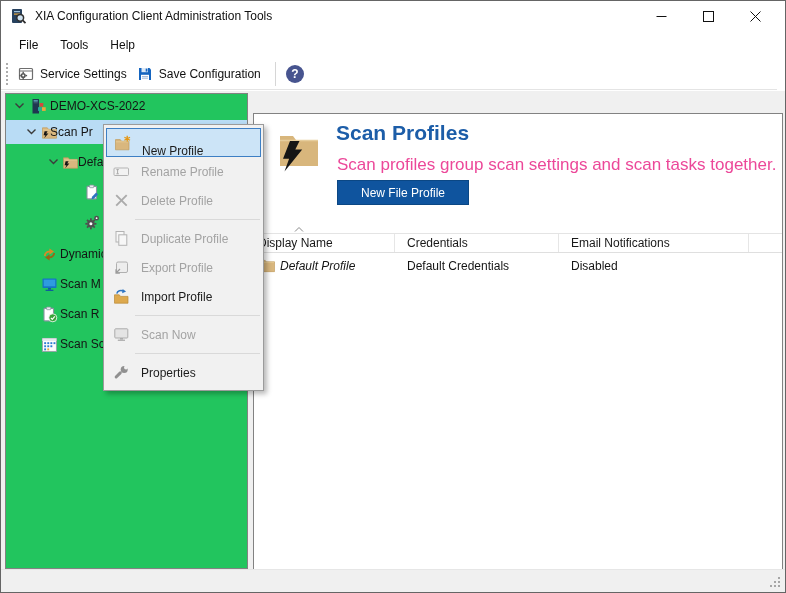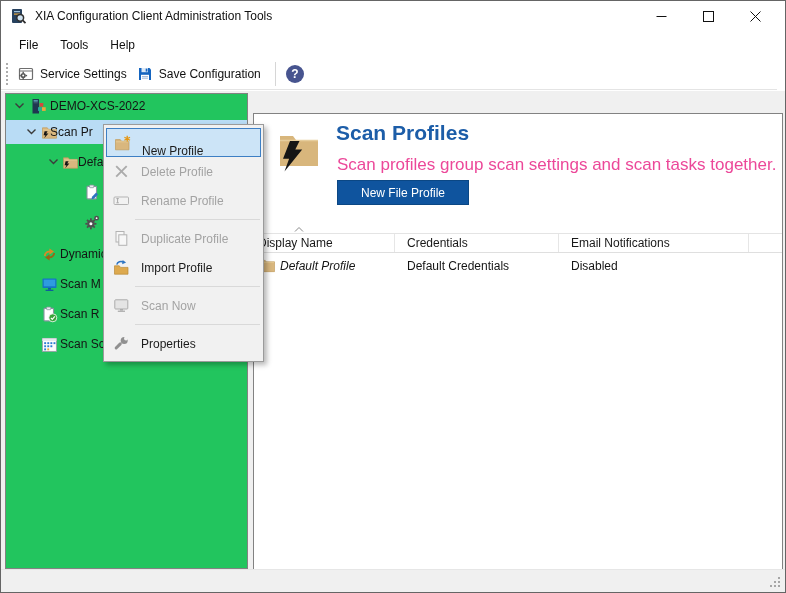--- a/index.html
+++ b/index.html
@@ -342,43 +342,52 @@
               <g stroke="#E5950F" stroke-width="1.3">
                 <path d="M13.2 0.8v5.8M10.4 2.2l5.6 3M16 2.2l-5.6 3"></path>
               </g>
             </svg>
           </span>
         <span class="mi-label">New Profile</span>
       </div>
       <div class="mi disabled">
         <span class="mi-icon">
             <svg viewBox="0 0 17 17">
-              <path d="M3.2 3.2l10.5 10.5M13.7 3.2L3.2 13.7" stroke="#ABABAB" stroke-width="1.9" fill="none"></path>
-            </svg>
-          </span>
-        <span class="mi-label">Delete Profile</span>
-      </div>
-      <div class="mi disabled">
-        <span class="mi-icon">
-            <svg viewBox="0 0 17 17">
               <rect x="1" y="5" width="14.5" height="7.5" rx="1" fill="#F2F2F2" stroke="#B3B3B3"></rect>
               <path d="M4.6 6.6v4.2M3.4 6.6h2.4M3.4 10.8h2.4" stroke="#A8A8A8" fill="none"></path>
             </svg>
           </span>
         <span class="mi-label">Rename Profile</span>
       </div>
+      <div class="mi disabled">
+        <span class="mi-icon">
+            <svg viewBox="0 0 17 17">
+              <path d="M3.2 3.2l10.5 10.5M13.7 3.2L3.2 13.7" stroke="#ABABAB" stroke-width="1.9" fill="none"></path>
+            </svg>
+          </span>
+        <span class="mi-label">Delete Profile</span>
+      </div>
       <div class="msep"></div>
       <div class="mi disabled">
         <span class="mi-icon">
             <svg viewBox="0 0 17 17">
               <rect x="3" y="1.5" width="8" height="10.5" fill="#F7F7F7" stroke="#B3B3B3"></rect>
               <rect x="5.8" y="4.8" width="8" height="10.5" fill="#F7F7F7" stroke="#B3B3B3"></rect>
             </svg>
           </span>
         <span class="mi-label">Duplicate Profile</span>
+      </div>
+      <div class="mi disabled">
+        <span class="mi-icon">
+            <svg viewBox="0 0 17 17">
+              <rect x="3.5" y="3" width="11" height="10.5" rx="1.5" fill="#EDEDED" stroke="#B0B0B0"></rect>
+              <path d="M7 10L3 14M3 10.3v3.9h3.9" stroke="#9A9A9A" fill="none" stroke-width="1.2"></path>
+            </svg>
+          </span>
+        <span class="mi-label">Export Profile</span>
       </div>
       <div class="mi">
         <span class="mi-icon">
             <svg viewBox="0 0 17 17">
               <path d="M1.5 6.8h4.8l1.2 1.6h7.5v6.8H1.5z" fill="#DDA94E" stroke="#B98A36" stroke-width="0.7"></path>
               <path d="M3.8 5.6C4.2 2.8 8 1.6 10.4 3.2" fill="none" stroke="#2E75C3" stroke-width="1.4"></path>
               <path d="M9.6 1l3.5 2.4-3.9 1.8z" fill="#2E75C3"></path>
             </svg>
           </span>
         <span class="mi-label">Import Profile</span>

